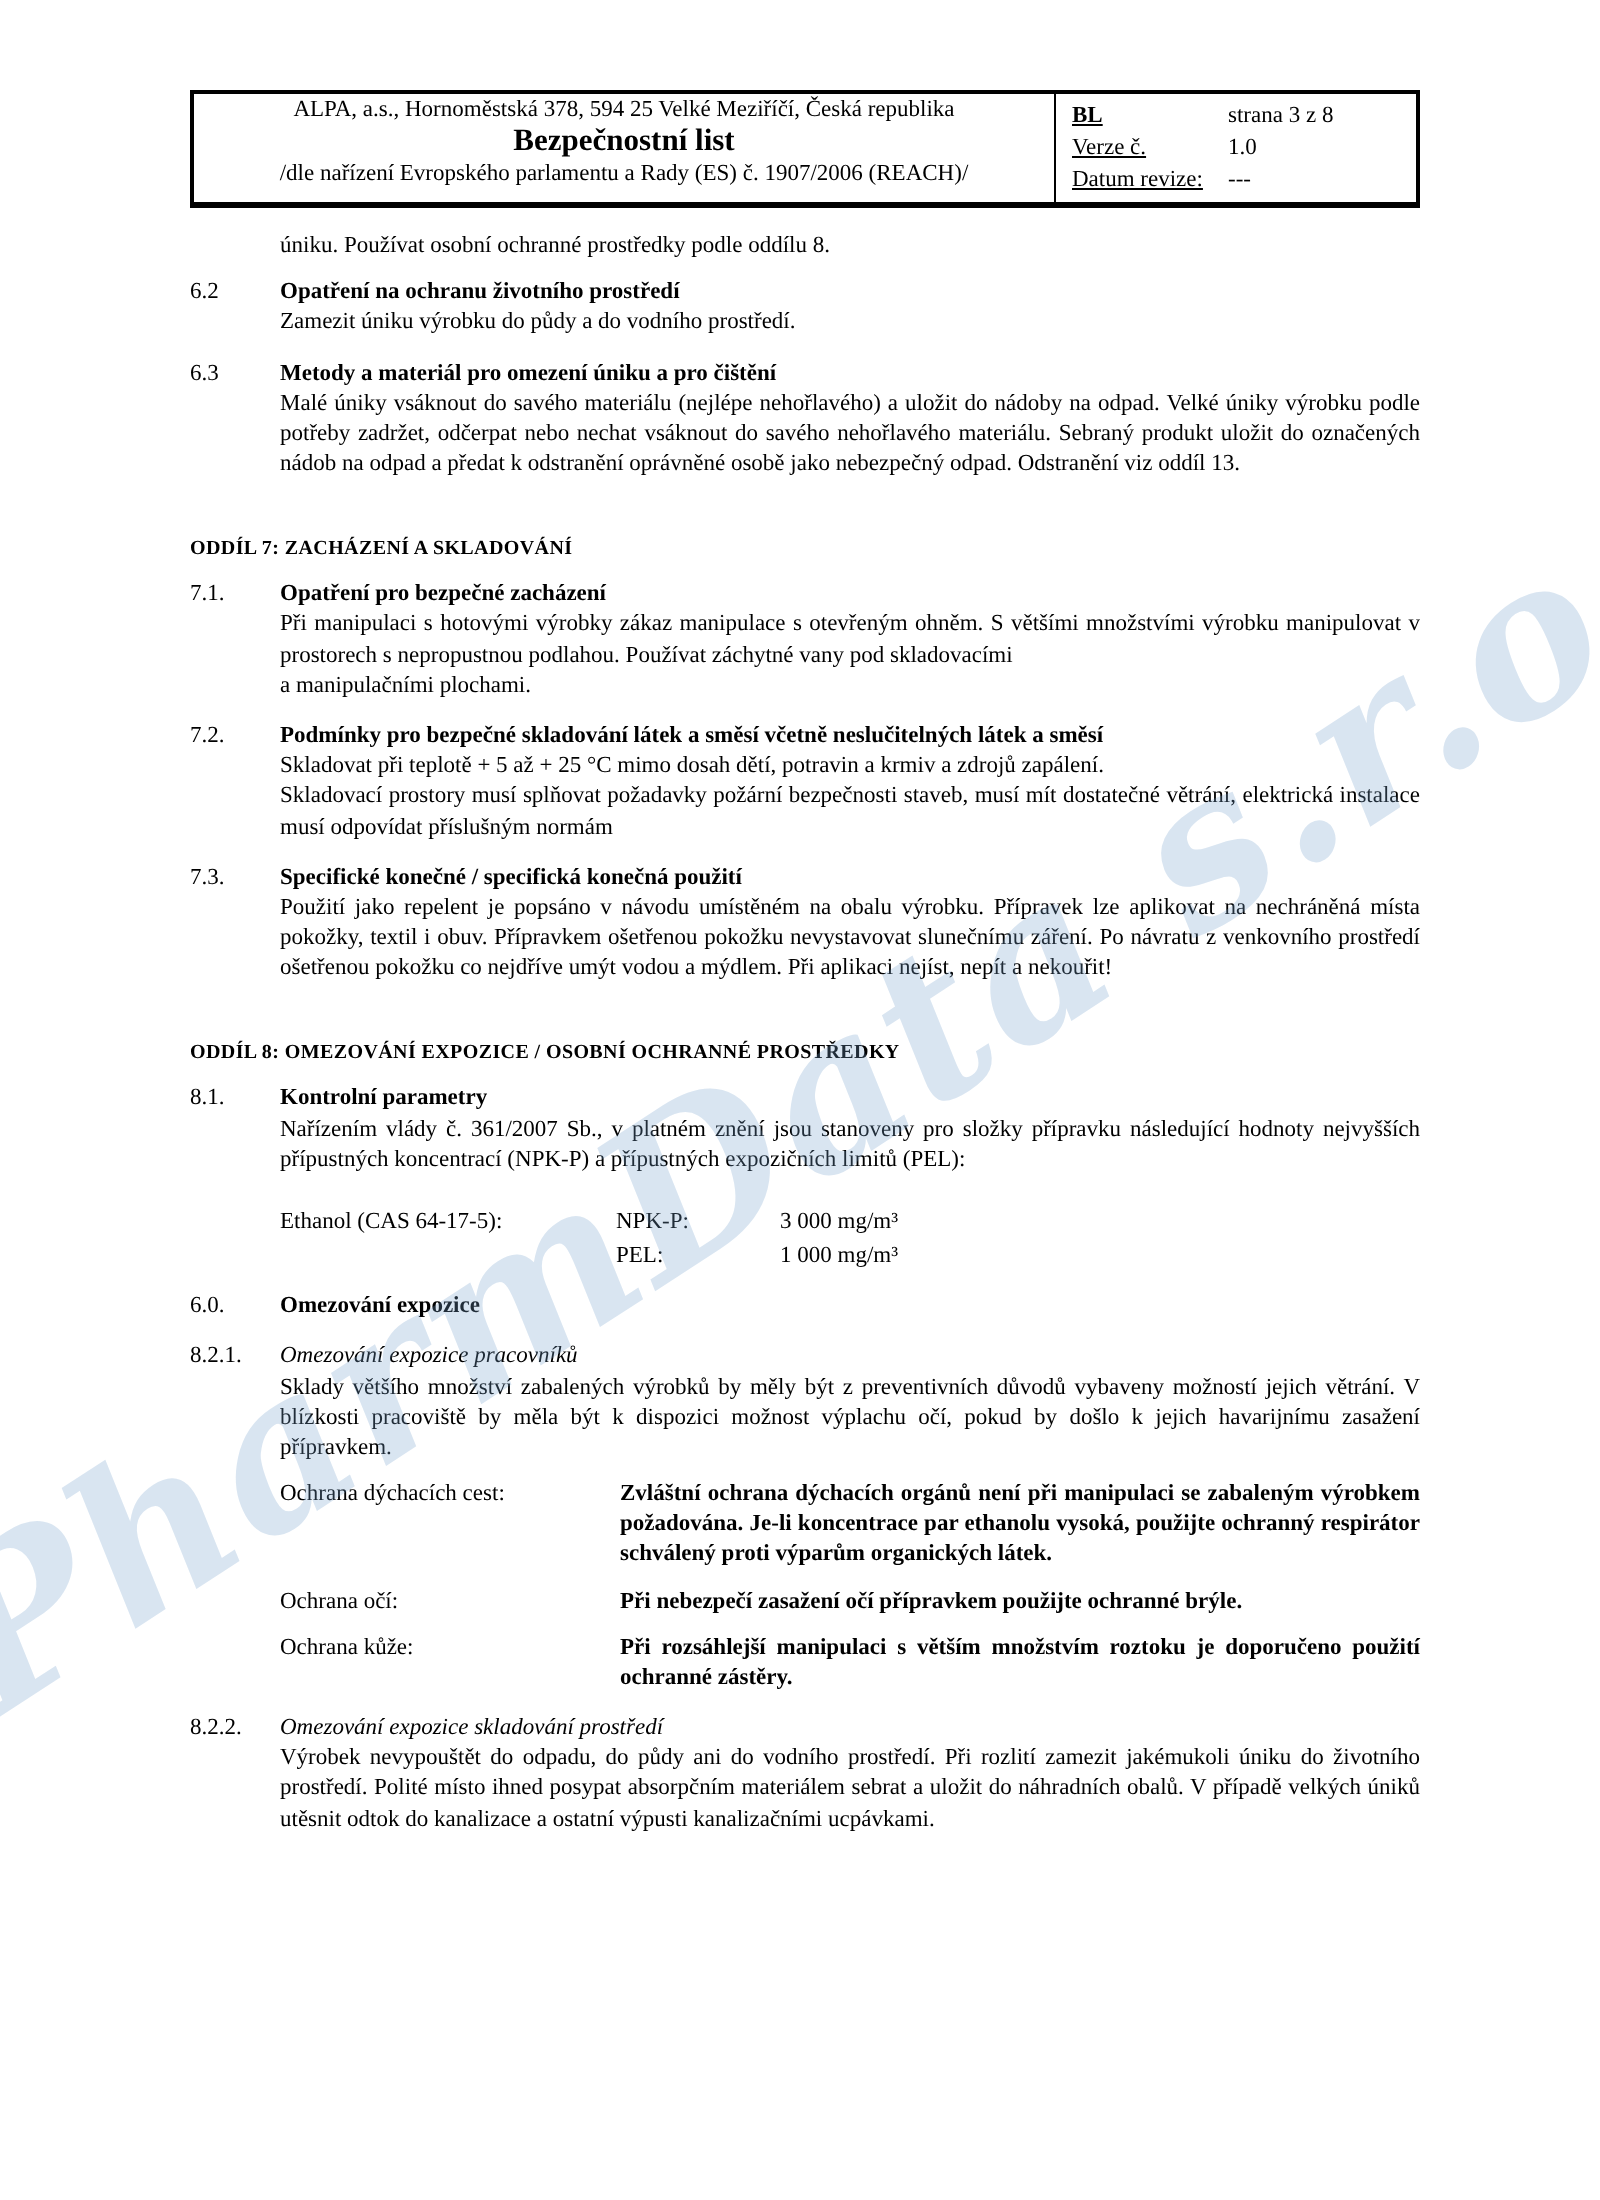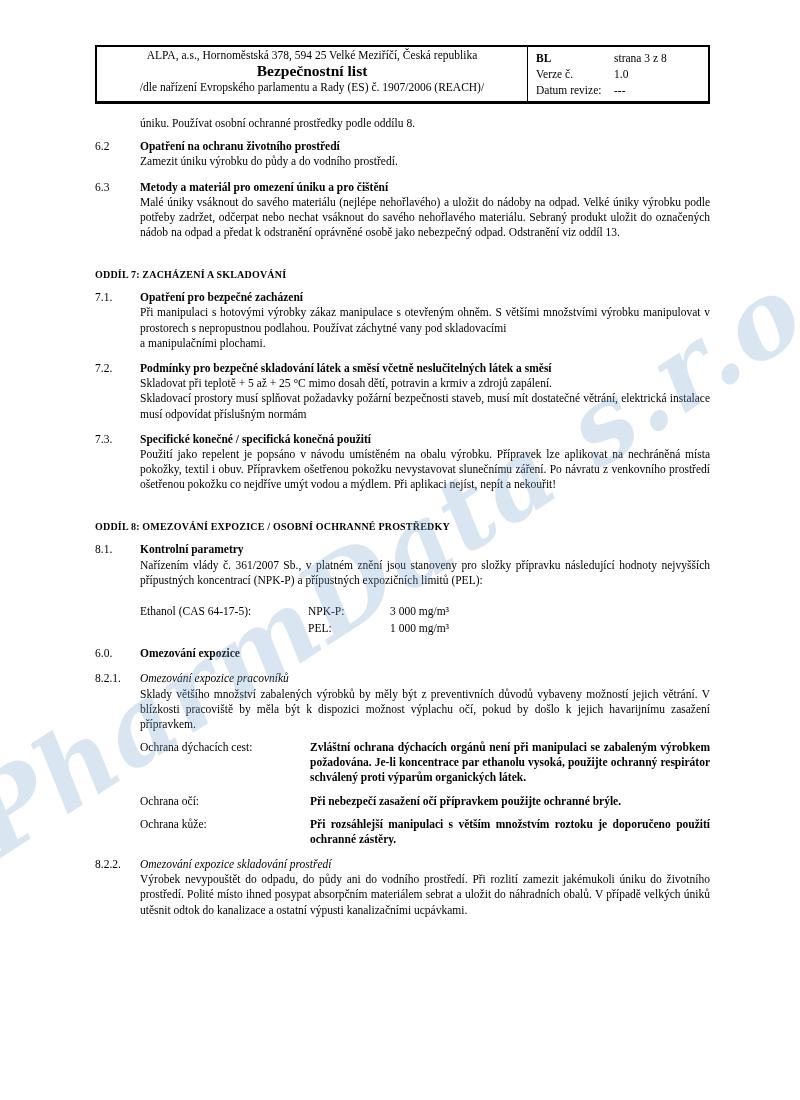--- a/index.html
+++ b/index.html
@@ -21,21 +21,21 @@
 
   
   .hdr { border:2px solid #000; }
   .hdr-top { display:flex; border-bottom:1px solid #000; }
   .hdr-left { flex:1; padding:2px 6px 3px; border-right:1px solid #000; text-align:center; }
   .company { font-size:11.5px; white-space:nowrap; }
   .doc-title { font-size:15.5px; font-weight:bold; margin:1px 0; }
   .doc-sub { font-size:11.5px; white-space:nowrap; }
   .hdr-right { width:180px; padding:3px 8px; font-size:11.5px; }
   .hr-row { display:flex; line-height:1.4; }
-  .hr-label { width:78px; flex:none; }
+  .hr-label { width:78px; flex:none;text-decoration:underline; }
   .bold { font-weight:bold; }
   .hdr-bottom { display:flex; align-items:baseline; padding:2px 8px 4px; font-size:12px; }
   .prod-label { width:80px; flex:none; }
   .prod-name { font-weight:bold; font-size:13.5px; margin-left:10px; }
 
   
   .intro { font-size:11.5px; padding-left:45px; margin:13px 0 10px; }
   .item { display:flex; margin-bottom:10px; font-size:11.5px; line-height:1.32; }
   .num { width:45px; flex:none; }
   .ibody { flex:1; min-width:0; }

